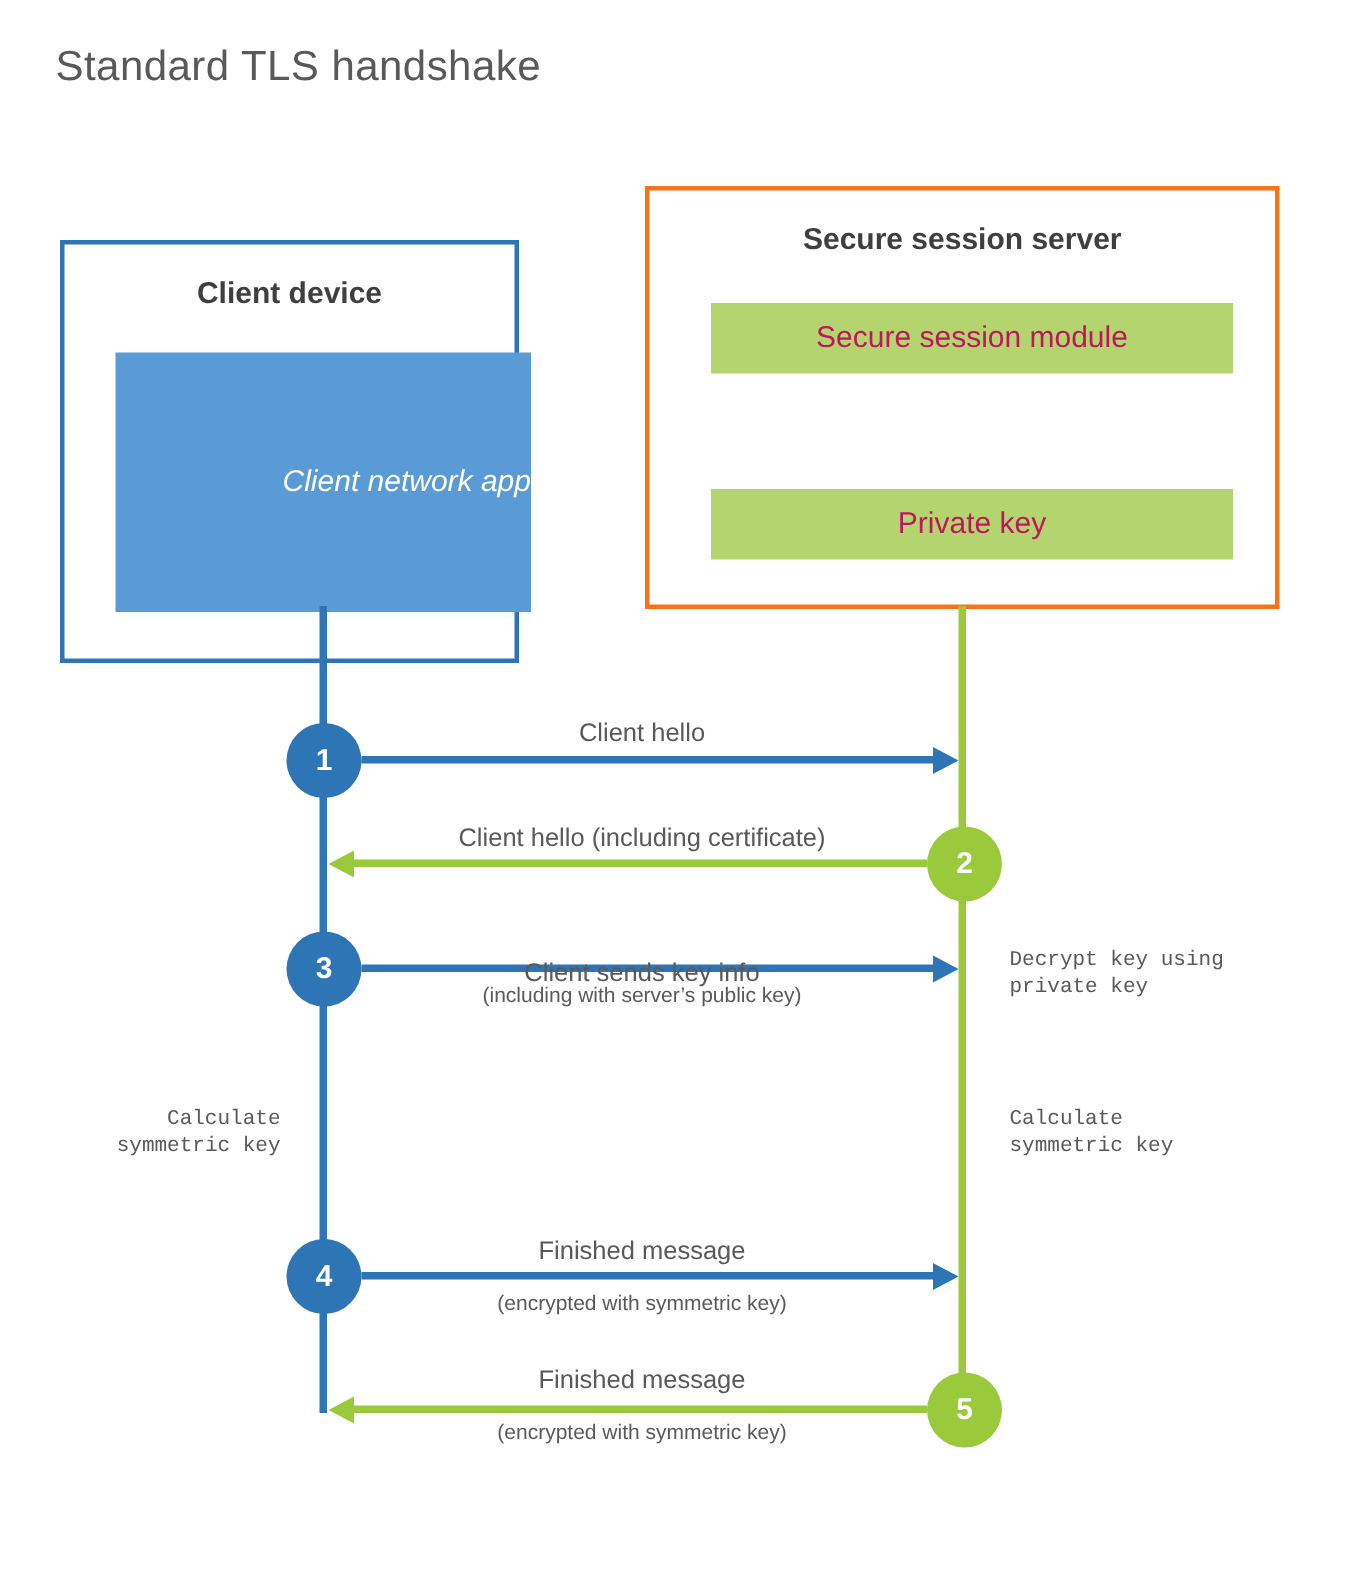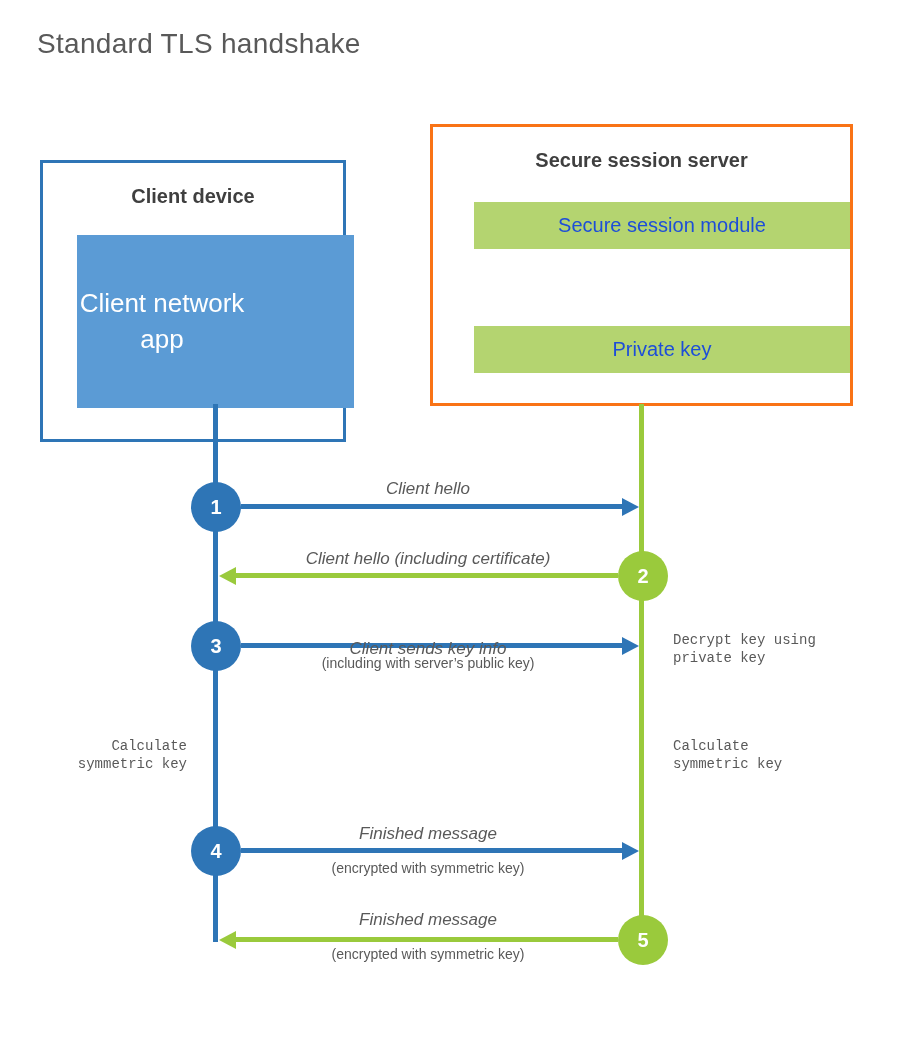--- a/index.html
+++ b/index.html
@@ -38,31 +38,31 @@
     margin-top: 22px;
     text-align: center;
     font-size: 20px;
     font-weight: 700;
     color: #3F3F3F;
   }
   .client-module {
     position: absolute;
     left: 34px; top: 72px; width: 277px; height: 173px;
     background: #5B9BD5;
-    display: flex; align-items: center; justify-content: flex-start;
+    display: flex; align-items: center; justify-content: flex-end;
     text-align: center;
-    color: #ffffff; font-size: 26px; line-height: 1.35;
+    color: #ffffff; font-size: 20px; line-height: 1.35; font-style: italic;
   }
   .client-module span { display: inline-block; max-width: 170px; }
   .server-bar {
     position: absolute;
-    left: 41px; width: 376px; height: 47px;
+    left: 41px; width: 348px; height: 47px;
     background: #B4D470;
     display: flex; align-items: center; justify-content: center;
-    color: #1d4ed8; font-size: 20px;
+    color: #be185d; font-size: 20px;
   }
   .bar-0 { top: 75px; }
   .bar-1 { top: 137px; }
   .bar-2 { top: 199px; }
 
   
   .vline { position: absolute; width: 5px; top: 404px; height: 538px; z-index: 1; }
   .client-lifeline { left: 213px; background: #2E75B6; }
   .server-lifeline { left: 639px; background: #9ACA3C; }
 
@@ -110,21 +110,20 @@
 
   
   .msg-label {
     position: absolute;
     left: 428px;
     transform: translateX(-50%);
     white-space: nowrap;
     font-size: 17px;
     color: #595959;
     z-index: 4;
-    font-style: italic;
   }
   .msg-sub {
     position: absolute;
     left: 428px;
     transform: translateX(-50%);
     white-space: nowrap;
     font-size: 14px;
     color: #595959;
     z-index: 4;
   }

